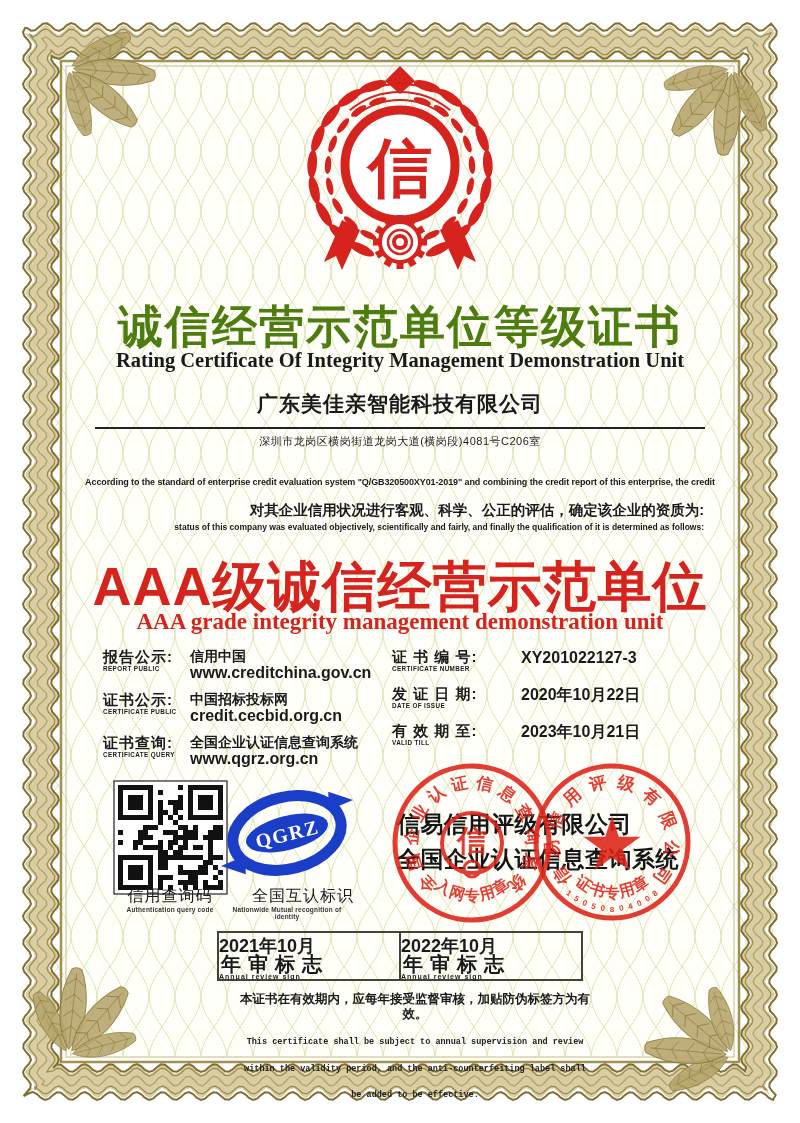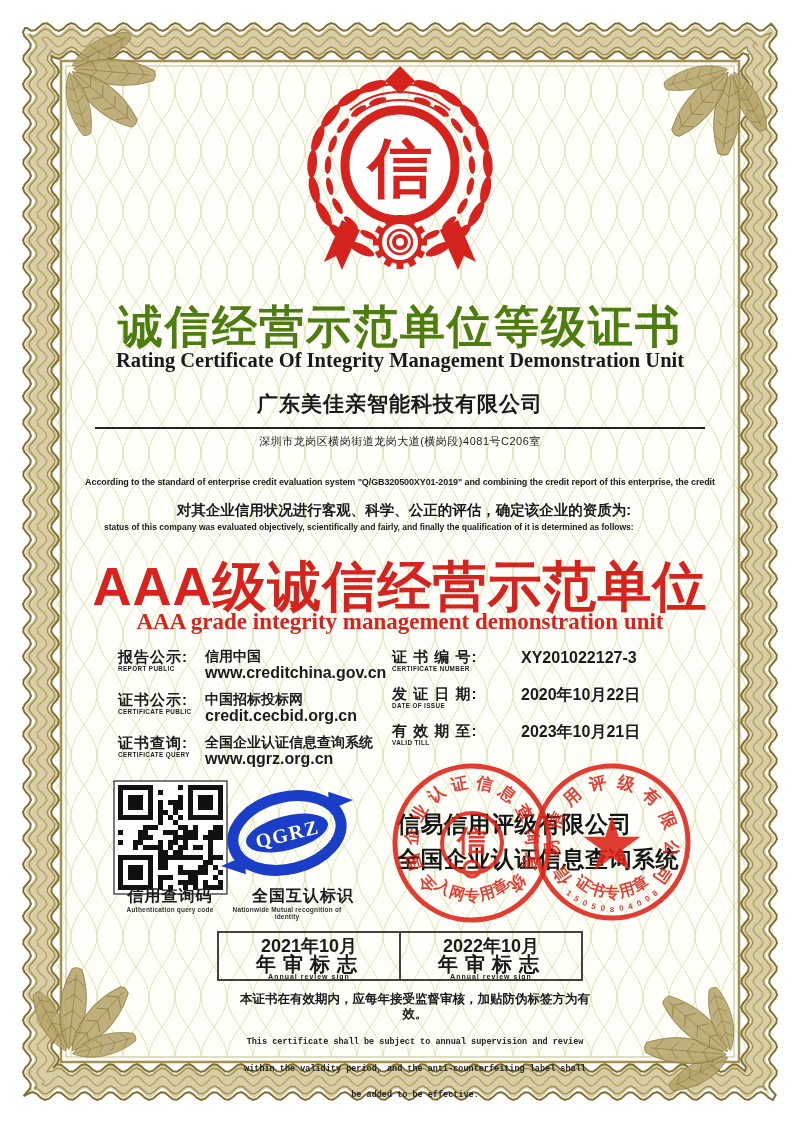--- a/index.html
+++ b/index.html
@@ -9,48 +9,48 @@
   svg.layer{position:absolute;left:0;top:0}
   .abs{position:absolute}
   .ctr{left:0;width:100%;text-align:center}
   #title{top:297px;font-size:45px;font-weight:900;letter-spacing:2px;color:#4d7c0f}
   #subtitle{top:349px;font-family:"Liberation Serif",serif;font-size:20.5px;font-weight:bold}
   #company{top:390px;font-size:21px;font-weight:600;letter-spacing:1px}
   #divider{left:95px;top:427px;width:610px;height:2px;background:#222}
   #address{top:434px;font-size:11px;letter-spacing:.5px;color:#222}
   #p1cn{top:455px;font-size:15.5px;font-weight:bold}
   #p1en{top:477px;font-size:9px;font-weight:bold;letter-spacing:-.1px}
-  #p2cn{left:104px;top:501px;width:600px;text-align:center;font-size:14.5px;font-weight:bold}
-  #p2en{left:104px;top:522px;width:600px;text-align:left;font-size:8.5px;font-weight:bold}
+  #p2cn{left:104px;top:501px;width:600px;text-align:right;font-size:14.5px;font-weight:bold}
+  #p2en{left:104px;top:522px;width:600px;text-align:right;font-size:8.5px;font-weight:bold}
   #gradecn{top:551px;font-size:54px;font-weight:900;color:#d6231d;letter-spacing:1px}
   #gradeen{top:609px;font-family:"Liberation Serif",serif;font-size:23px;font-weight:bold;color:#d6231d}
   .dcol{position:absolute;top:648px}
-  #dleft{left:118px;width:292px}
+  #dleft{left:103px;width:292px}
   #dright{left:392px;width:306px}
   .drow{display:flex;margin-bottom:9px}
   #dright .drow{margin-bottom:13px}
   .dlabel{width:82px;flex:none}
   #dright .dlabel{width:124px}
   .lcn{font-size:15px;font-weight:bold;line-height:17px;letter-spacing:1px;white-space:nowrap}
   .len{font-size:6.3px;font-weight:bold;letter-spacing:.4px;line-height:7px;white-space:nowrap}
   .dval{padding-left:5px}
   .vcn{font-size:14px;font-weight:bold;line-height:16px}
   .vurl{font-size:16px;font-weight:bold;line-height:18px}
   .vone{font-size:16px;font-weight:bold;line-height:18px;padding-top:1px}
-  .cap-cn{position:absolute;text-align:center;font-size:16px;font-weight:bold;letter-spacing:1px}
+  .cap-cn{position:absolute;text-align:center;font-size:16px;font-weight:normal;letter-spacing:1px}
   .cap-en{position:absolute;text-align:center;font-size:6.5px;font-weight:bold;color:#333;letter-spacing:.2px}
   #qrcapcn{left:112px;top:886px;width:116px}
   #qrcapen{left:112px;top:906px;width:116px}
   #qgcapcn{left:238px;top:886px;width:130px}
   #qgcapen{222px;left:222px;top:906px;width:130px}
   .ovl{position:absolute;font-size:23px;font-weight:600;letter-spacing:.5px;color:#151515;white-space:nowrap}
   #ov1{left:397px;top:809px}
   #ov2{left:397px;top:844px}
   #review{position:absolute;left:217px;top:931px;width:366px;height:50px;display:flex;border:2px solid #45423a;background:transparent}
-  .ybox{flex:1;text-align:center;padding-top:3px}
+  .ybox{flex:1;padding-top:3px}
   .ybox+.ybox{border-left:2px solid #45423a}
   .ydate{font-size:18px;font-weight:bold;line-height:20px}
   .ylabel{font-size:20px;font-weight:bold;letter-spacing:7px;padding-left:2px;line-height:17px}
   .yen{font-size:7px;font-weight:bold;letter-spacing:1px;line-height:8px;color:#222}
   #footer{position:absolute;left:237px;top:992px;width:356px;text-align:center}
   .fcn{font-size:12.5px;font-weight:bold;line-height:15px}
   .fen{font-family:"Liberation Mono",monospace;font-size:8.5px;font-weight:bold;line-height:11.5px;color:#222;margin-top:15px}
   .fen:first-of-type{margin-top:3px}
 </style>
 </head>

